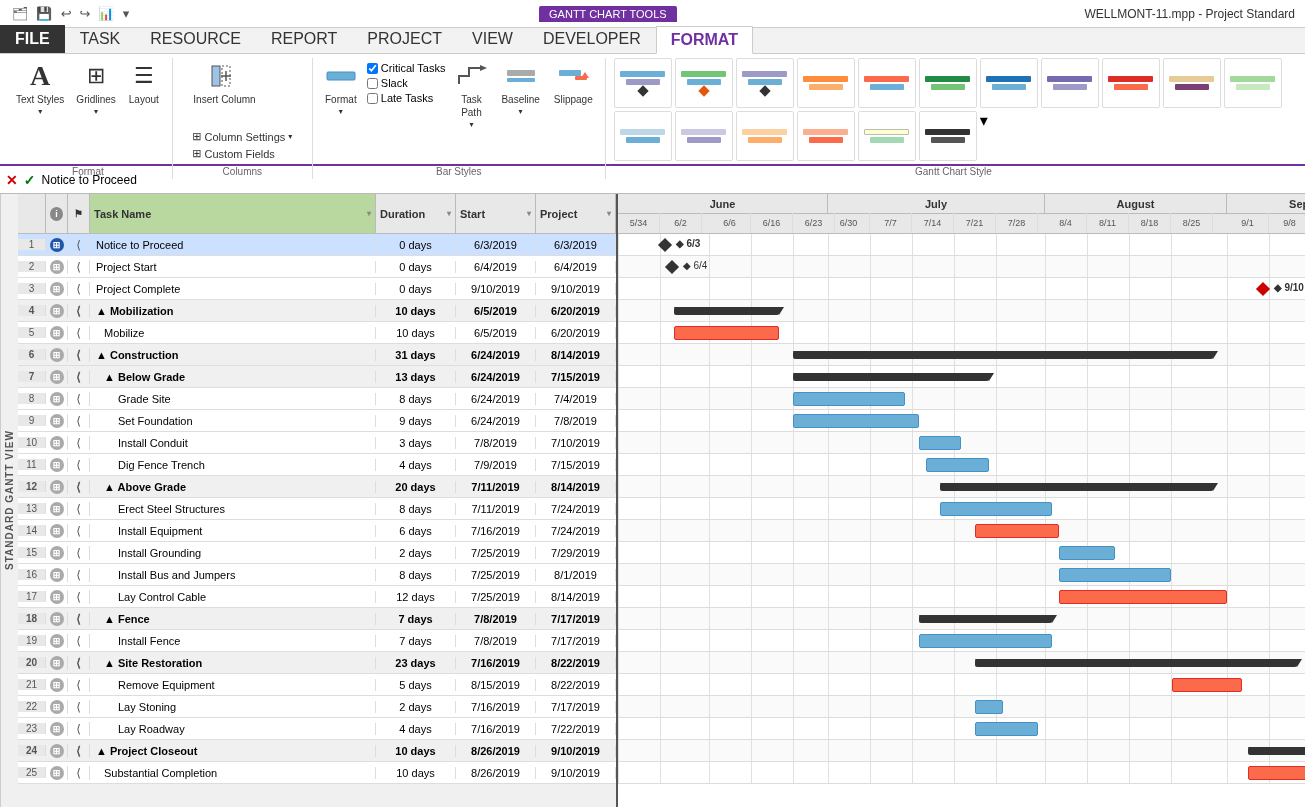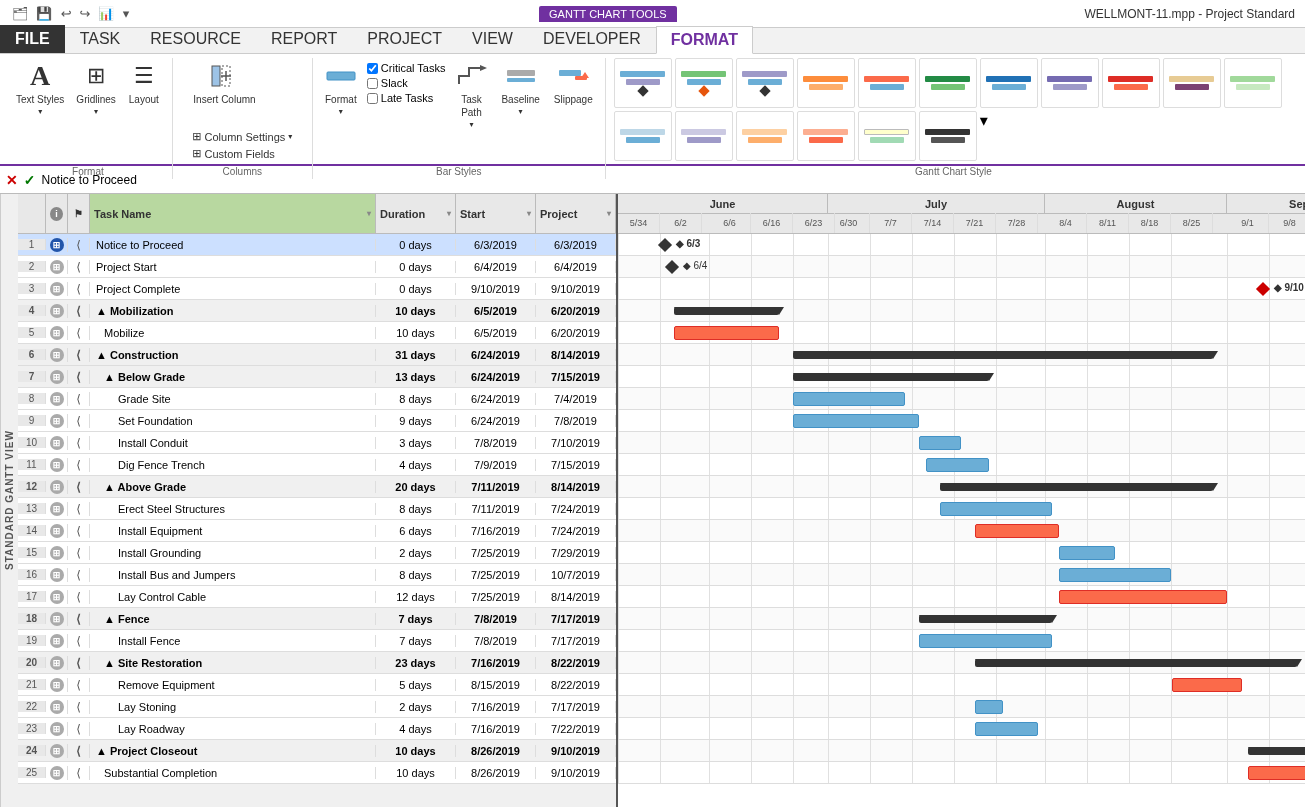--- a/index.html
+++ b/index.html
@@ -811,21 +811,21 @@
     <div class="row-num">16</div>
     <div class="row-info">
       <div class="info-icon" style="background:#aaa">⊞</div>
     </div>
     <div class="row-mode">
       <span class="mode-icon">⟨</span>
     </div>
     <div class="row-name indent2">Install Bus and Jumpers</div>
     <div class="row-duration">8 days</div>
     <div class="row-start">7/25/2019</div>
-    <div class="row-finish">10/7/2019</div>
+    <div class="row-finish">8/1/2019</div>
   </div>
         <div class="grid-row">
     <div class="row-num">17</div>
     <div class="row-info">
       <div class="info-icon" style="background:#aaa">⊞</div>
     </div>
     <div class="row-mode">
       <span class="mode-icon">⟨</span>
     </div>
     <div class="row-name indent2">Lay Control Cable</div>

